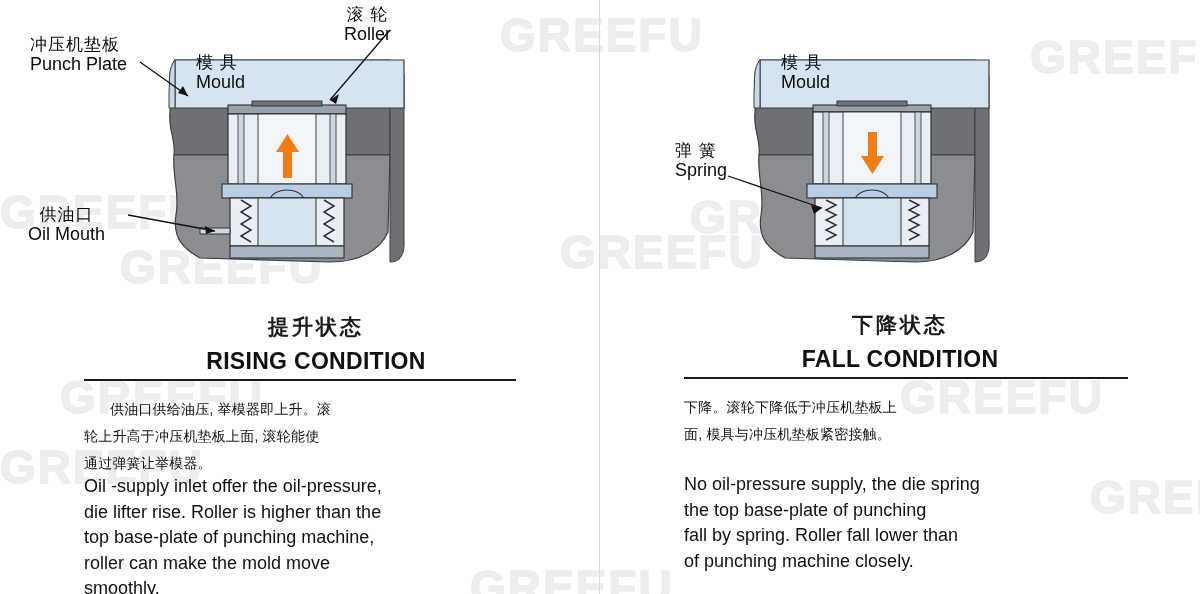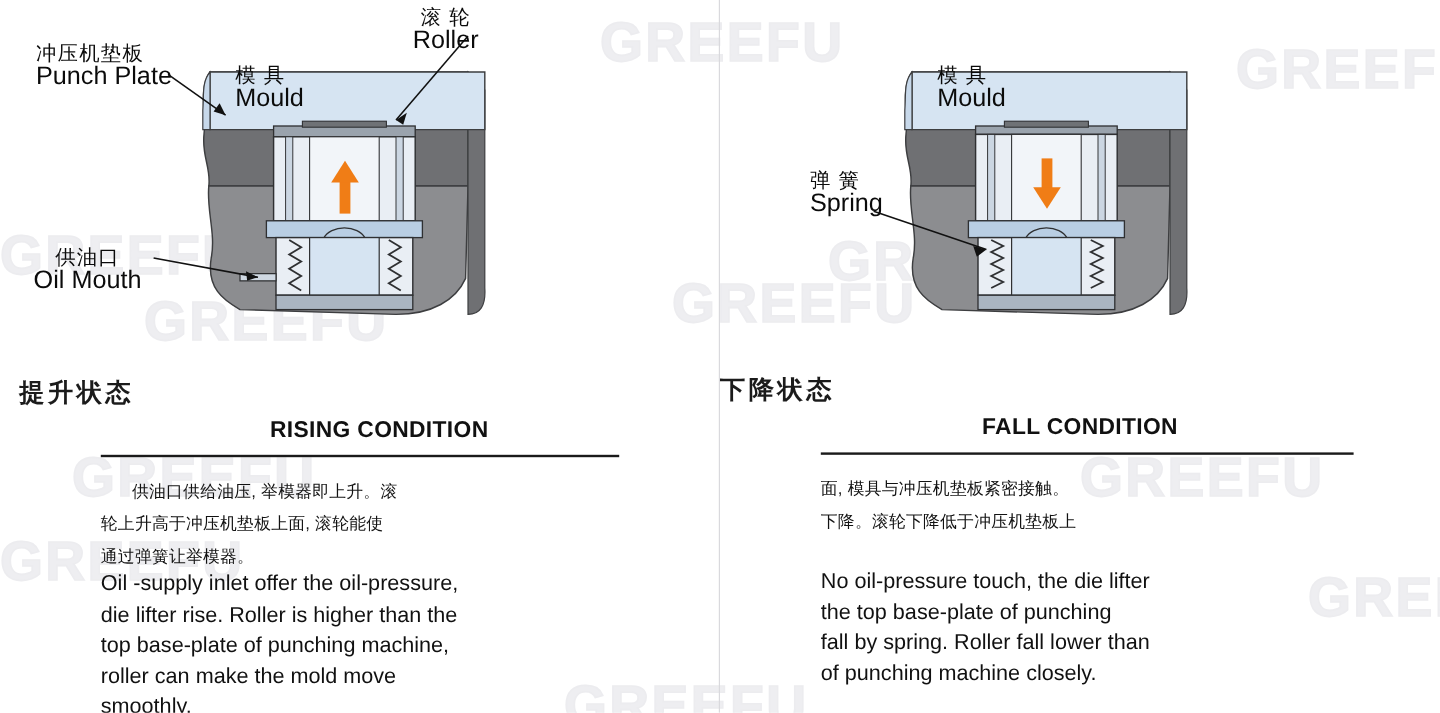--- a/index.html
+++ b/index.html
@@ -53,30 +53,31 @@
   .diagram-wrap {
     position: absolute;
     left: 0; top: 0;
     width: 600px; height: 300px;
   }
   .diagram-svg { position: absolute; left: 0; top: 0; }
 
   .title-cn {
     position: absolute;
     width: 100%;
+    text-align: center;
     font-size: 21px;
     font-weight: bold;
     color: #1b1b1b;
     letter-spacing: 3px;
   }
   .title-en {
     position: absolute;
     width: 100%;
     text-align: center;
-    font-size: 19px;
+    font-size: 23px;
     font-weight: bold;
     color: #111111;
     letter-spacing: 0.3px;
   }
   .rule {
     position: absolute;
     height: 2px;
     background: #1a1a1a;
   }
   .body-cn {
@@ -96,21 +97,21 @@
 
   .lbl {
     position: absolute;
     font-size: 15.5px;
     line-height: 18.5px;
     color: #0b0b0b;
     z-index: 4;
     white-space: nowrap;
   }
   .lbl .cn { display: block; font-size: 17px; letter-spacing: 1px; }
-  .lbl .en { display: block; font-size: 21px; }
+  .lbl .en { display: block; font-size: 18px; }
   .lbl.center { text-align: center; }
 </style>
 </head>
 <body>
 
 <div class="watermark-layer">
   <div class="wm wm-outline" style="left:500px; top:8px;">GREEFU</div>
   <div class="wm wm-outline" style="left:1030px; top:30px;">GREEFU</div>
   <div class="wm wm-outline" style="left:0px; top:185px;">GREEFU</div>
   <div class="wm wm-outline" style="left:120px; top:240px;">GREEFU</div>
@@ -263,23 +264,23 @@
       <span class="cn">弹 簧</span>
       <span class="en underline">Spring</span>
     </div>
   </div>
 
   <div class="title-cn" style="top:311px;">下降状态</div>
   <div class="title-en" style="top:346px;">FALL CONDITION</div>
   <div class="rule" style="left:84px; top:377px; width:444px;"></div>
 
   <div class="body-cn" style="left:84px; top:394px; width:450px;">
+    <div>下降。滚轮下降低于冲压机垫板上</div>
     <div>面, 模具与冲压机垫板紧密接触。</div>
-    <div>下降。滚轮下降低于冲压机垫板上</div>
   </div>
 
   <div class="body-en" style="left:84px; top:472px; width:460px;">
-    <div>No oil-pressure touch, the die lifter</div>
+    <div>No oil-pressure supply, the die spring</div>
     <div>the top base-plate of punching</div>
     <div>fall by spring. Roller fall lower than</div>
     <div>of punching machine closely.</div>
   </div>
 </div>
 
 </body></html>

